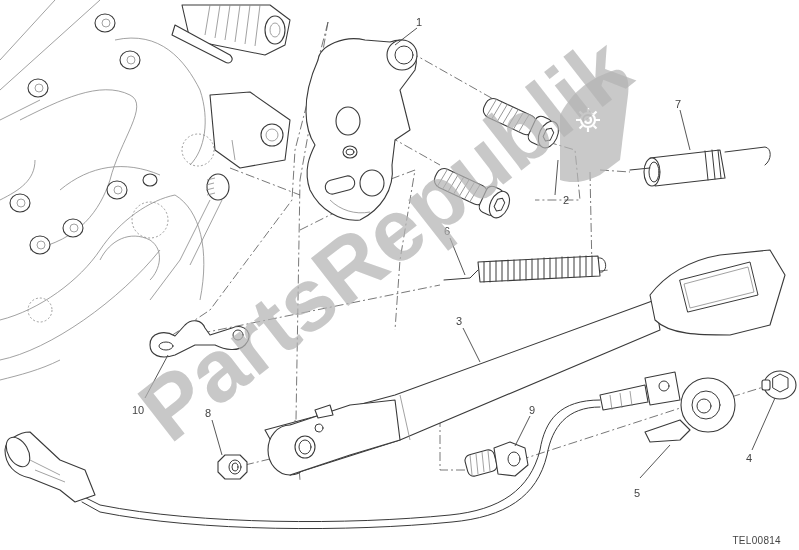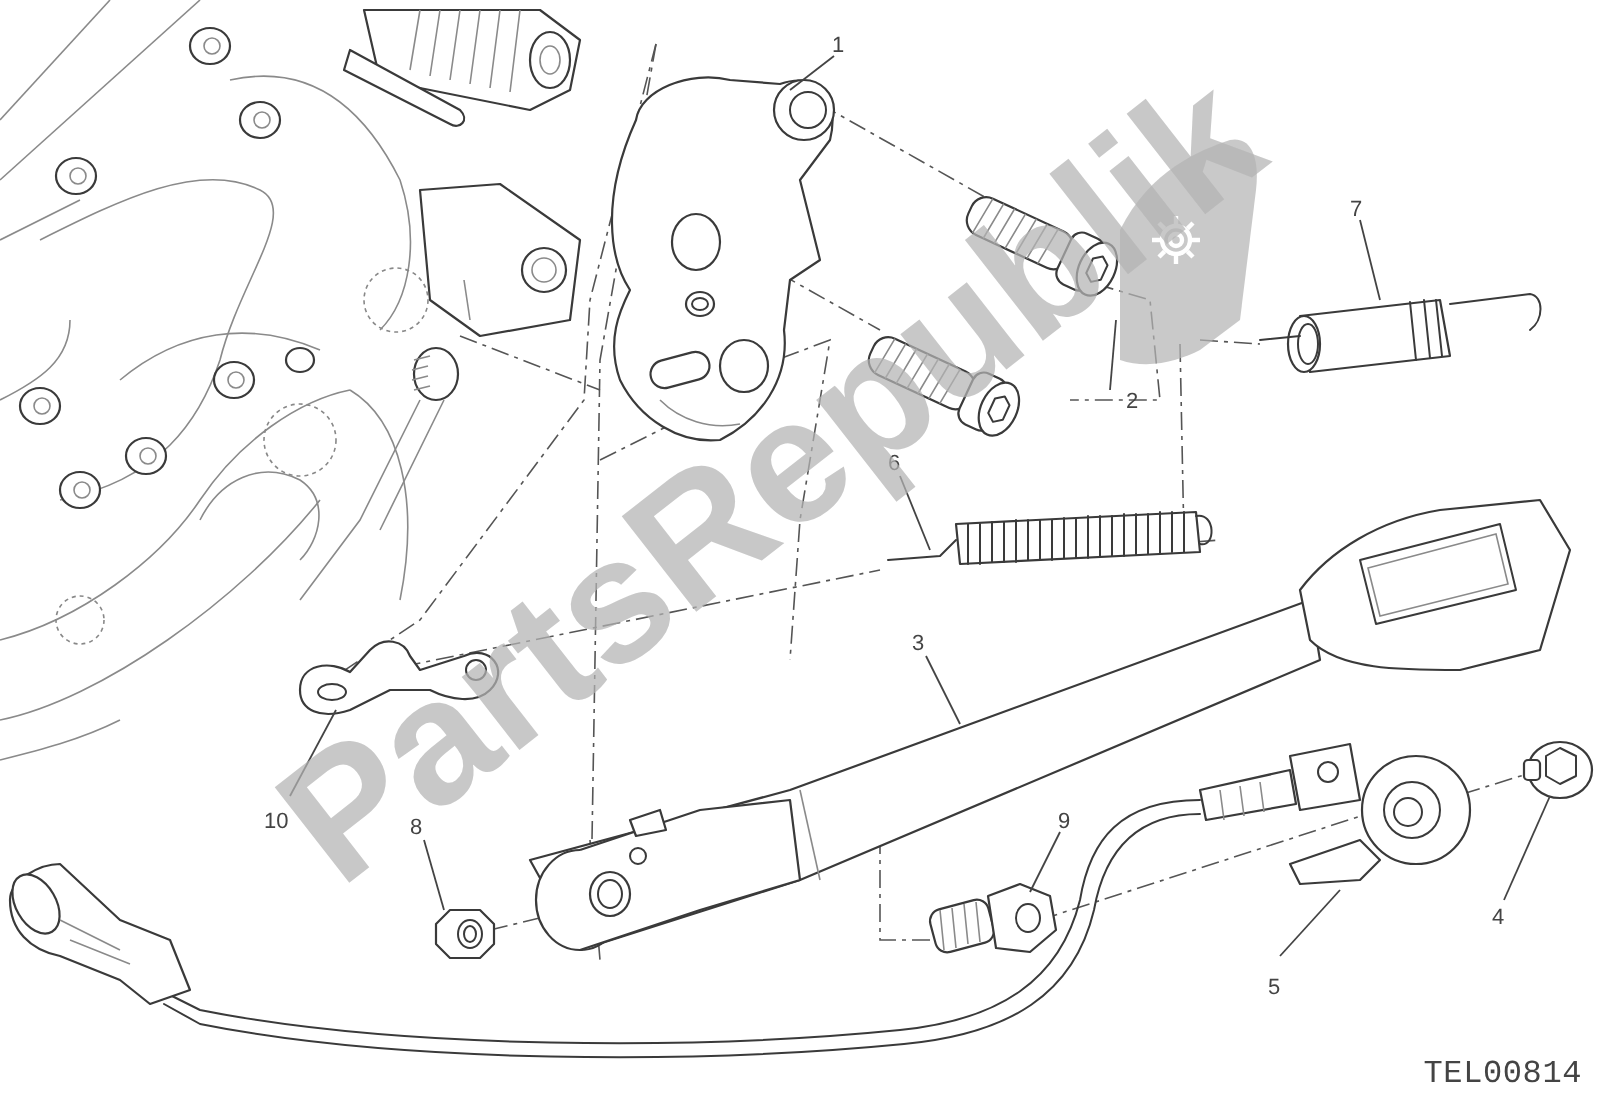--- a/index.html
+++ b/index.html
@@ -5,21 +5,21 @@
     html, body { margin: 0; padding: 0; background: #ffffff; }
     body { width: 799px; height: 550px; overflow: hidden; position: relative; font-family: "Liberation Sans", sans-serif; }
     #diagram { position: absolute; left: 0; top: 0; width: 799px; height: 550px; }
     .ln { fill: none; stroke: #3a3a3a; stroke-width: 1; stroke-linejoin: round; stroke-linecap: round; }
     .ln2 { fill: #ffffff; stroke: #3a3a3a; stroke-width: 1.1; stroke-linejoin: round; }
     .lt { fill: none; stroke: #8a8a8a; stroke-width: 0.8; }
     .dash { fill: none; stroke: #555; stroke-width: 0.8; stroke-dasharray: 9 3 2 3; }
     .dot { fill: none; stroke: #888; stroke-width: 0.8; stroke-dasharray: 2 2; }
     .leader { stroke: #444; stroke-width: 0.9; fill: none; }
     .callout { font-family: "Liberation Sans", sans-serif; font-size: 11px; fill: #444; }
-    .ref { position: absolute; right: 8px; bottom: 4px; font-family: Liberation Mono, monospace; font-size: 16px; color: #444; letter-spacing: 0.3px; }
+    .ref { position: absolute; right: 18px; bottom: 4px; font-family: Liberation Sans, sans-serif; font-size: 10px; color: #444; letter-spacing: 0.3px; }
     .wm-text { font-family: "Liberation Sans", sans-serif; font-weight: bold; font-size: 88px; fill: #b4b4b4; opacity: 0.72; }
     .wm-flag { fill: #b4b4b4; opacity: 0.72; }
     .wm-gear { fill: none; stroke: #ffffff; stroke-width: 2.2; }
   </style>
 </head>
 <body>
 
 <svg id="diagram" viewBox="0 0 799 550" xmlns="http://www.w3.org/2000/svg">
 
   <g>

